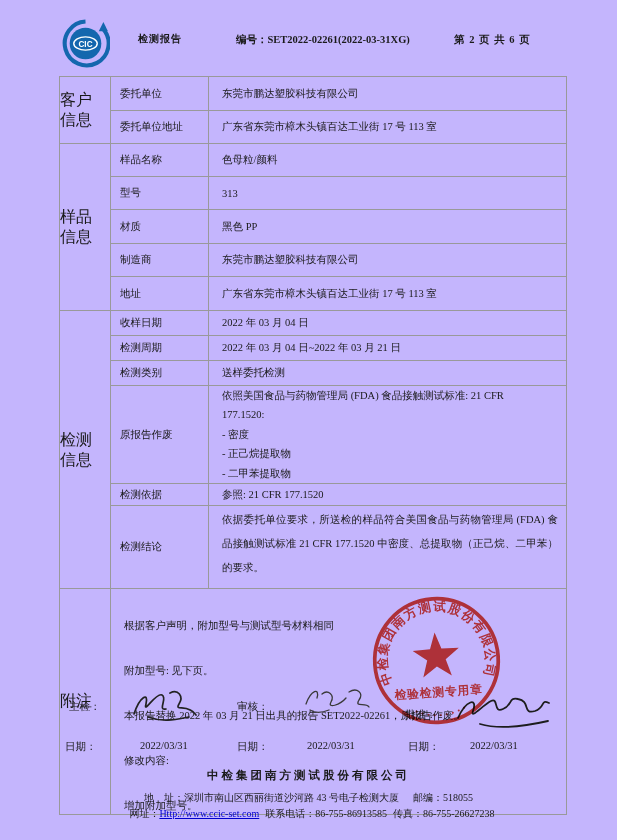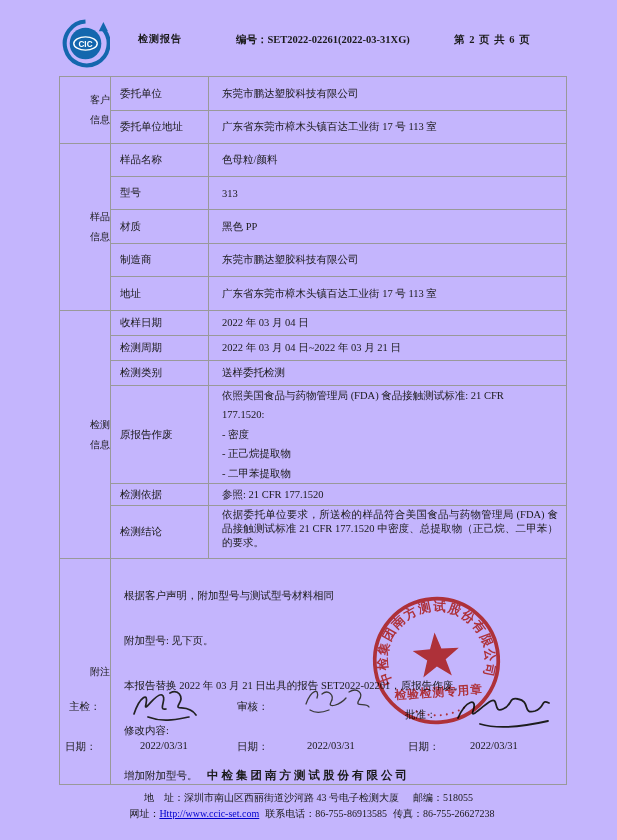--- a/index.html
+++ b/index.html
@@ -13,28 +13,28 @@
   .logo { position:absolute; left:61px; top:19px; width:49px; height:49px; }
   .hdr-title { position:absolute; left:138px; top:32px; font-size:10px; font-weight:700; letter-spacing:1px; }
   .hdr-no { position:absolute; left:236px; top:33px; font-size:10.5px; font-weight:700; }
   .hdr-page { position:absolute; left:454px; top:33px; font-size:10.5px; font-weight:700; letter-spacing:1px; }
   
   table.rpt {
     position:absolute; left:59px; top:76px; width:507px;
     border-collapse:collapse; table-layout:fixed; font-size:10.5px;
   }
   table.rpt td { border:1px solid #999; vertical-align:middle; }
-  td.sec { text-align:right; font-size:10px; }
+  td.sec { text-align:left; font-size:16px; }
   td.sec .sl { display:block; line-height:20px; }
   td.lbl { padding-left:9px; }
   td.val { padding-left:13px; padding-right:8px; }
   tr.h34 { height:34px; } tr.h33 { height:33px; } tr.h25 { height:25px; }
   tr.h22 { height:22px; } tr.h97 { height:97px; } tr.h49 { height:49px; } tr.h85 { height:85px; }
   .mline div { line-height:19.4px; }
-  .just { text-align:justify; line-height:14px; padding-top:2px; padding-bottom:8px; }
+  .just { text-align:justify; line-height:24px; padding-top:2px; padding-bottom:8px; }
   .notes div { line-height:17px;margin-top:28px; }
   
   .sig-label { position:absolute; font-size:10.5px; }
   .sig-date { position:absolute; font-size:10.5px; }
   .sig-svg { position:absolute; }
   
   .stamp { position:absolute; left:371px; top:595px; width:131px; height:131px;
            mix-blend-mode:multiply; opacity:0.92; transform:rotate(-4deg); }
   
   .ft-company { position:absolute; left:0; top:768px; width:100%; text-align:center;

